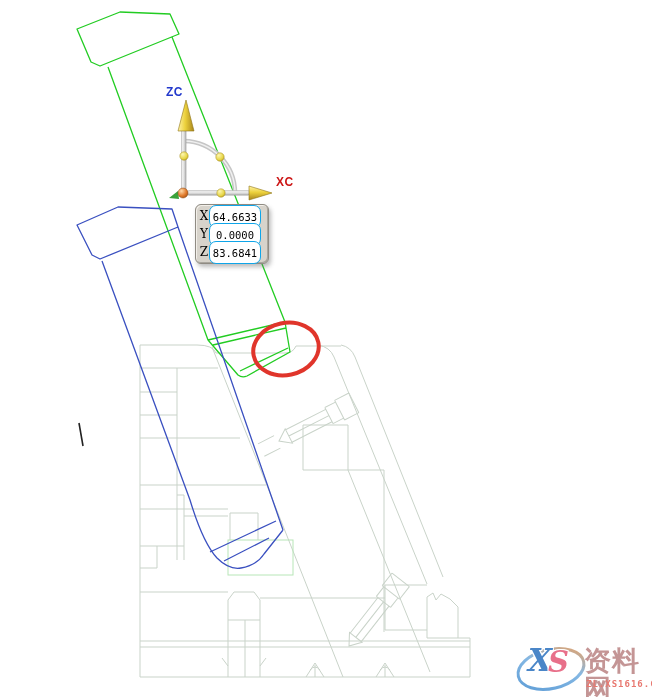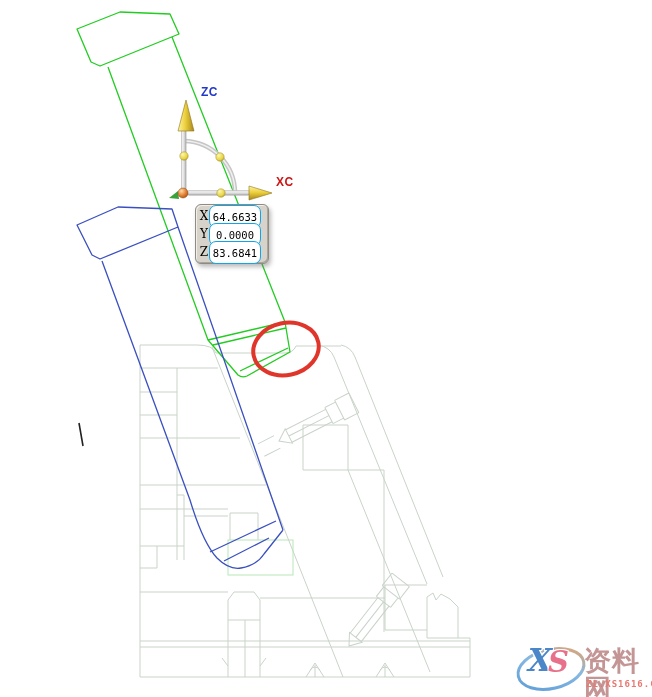--- a/index.html
+++ b/index.html
@@ -2,21 +2,21 @@
 <html><head>
 <meta charset="utf-8">
 <style>
   html,body{margin:0;padding:0;background:#fff;}
   #stage{position:relative;width:652px;height:697px;background:#ffffff;overflow:hidden;
          font-family:"Liberation Sans",sans-serif;}
   #wire{position:absolute;left:0;top:0;}
   
   .axis-label{position:absolute;font:bold 12px "Liberation Sans",sans-serif;letter-spacing:0.5px;
               text-shadow:1px 1px 0 #fff,-1px -1px 0 #fff,1px -1px 0 #fff,-1px 1px 0 #fff;}
-  #zc-label{left:166px;top:85px;color:#2238cc;margin-left:35px;}
+  #zc-label{left:166px;top:85px;color:#2238cc;}
   #xc-label{left:276px;top:175px;color:#cc1616;}
   
   #coord-panel{position:absolute;left:195px;top:204px;width:74px;box-sizing:border-box;
                background:#d7d3cb;border:1px solid #8f8b83;border-radius:6px;
                padding:4px 4px 3px 3px;
                box-shadow:2px 3px 4px rgba(110,110,110,.45), inset 1px 1px 0 #f2efe9, inset -1px -1px 0 #a9a59d;}
   .coord-row{display:flex;align-items:center;margin-bottom:3px;height:15px;}
   .coord-row:last-child{margin-bottom:0;}
   .coord-label{width:10px;text-align:center;font:12px "DejaVu Serif",serif;color:#000;line-height:15px;}
   .coord-input{width:52px;height:23px;box-sizing:border-box;background:#fff;

